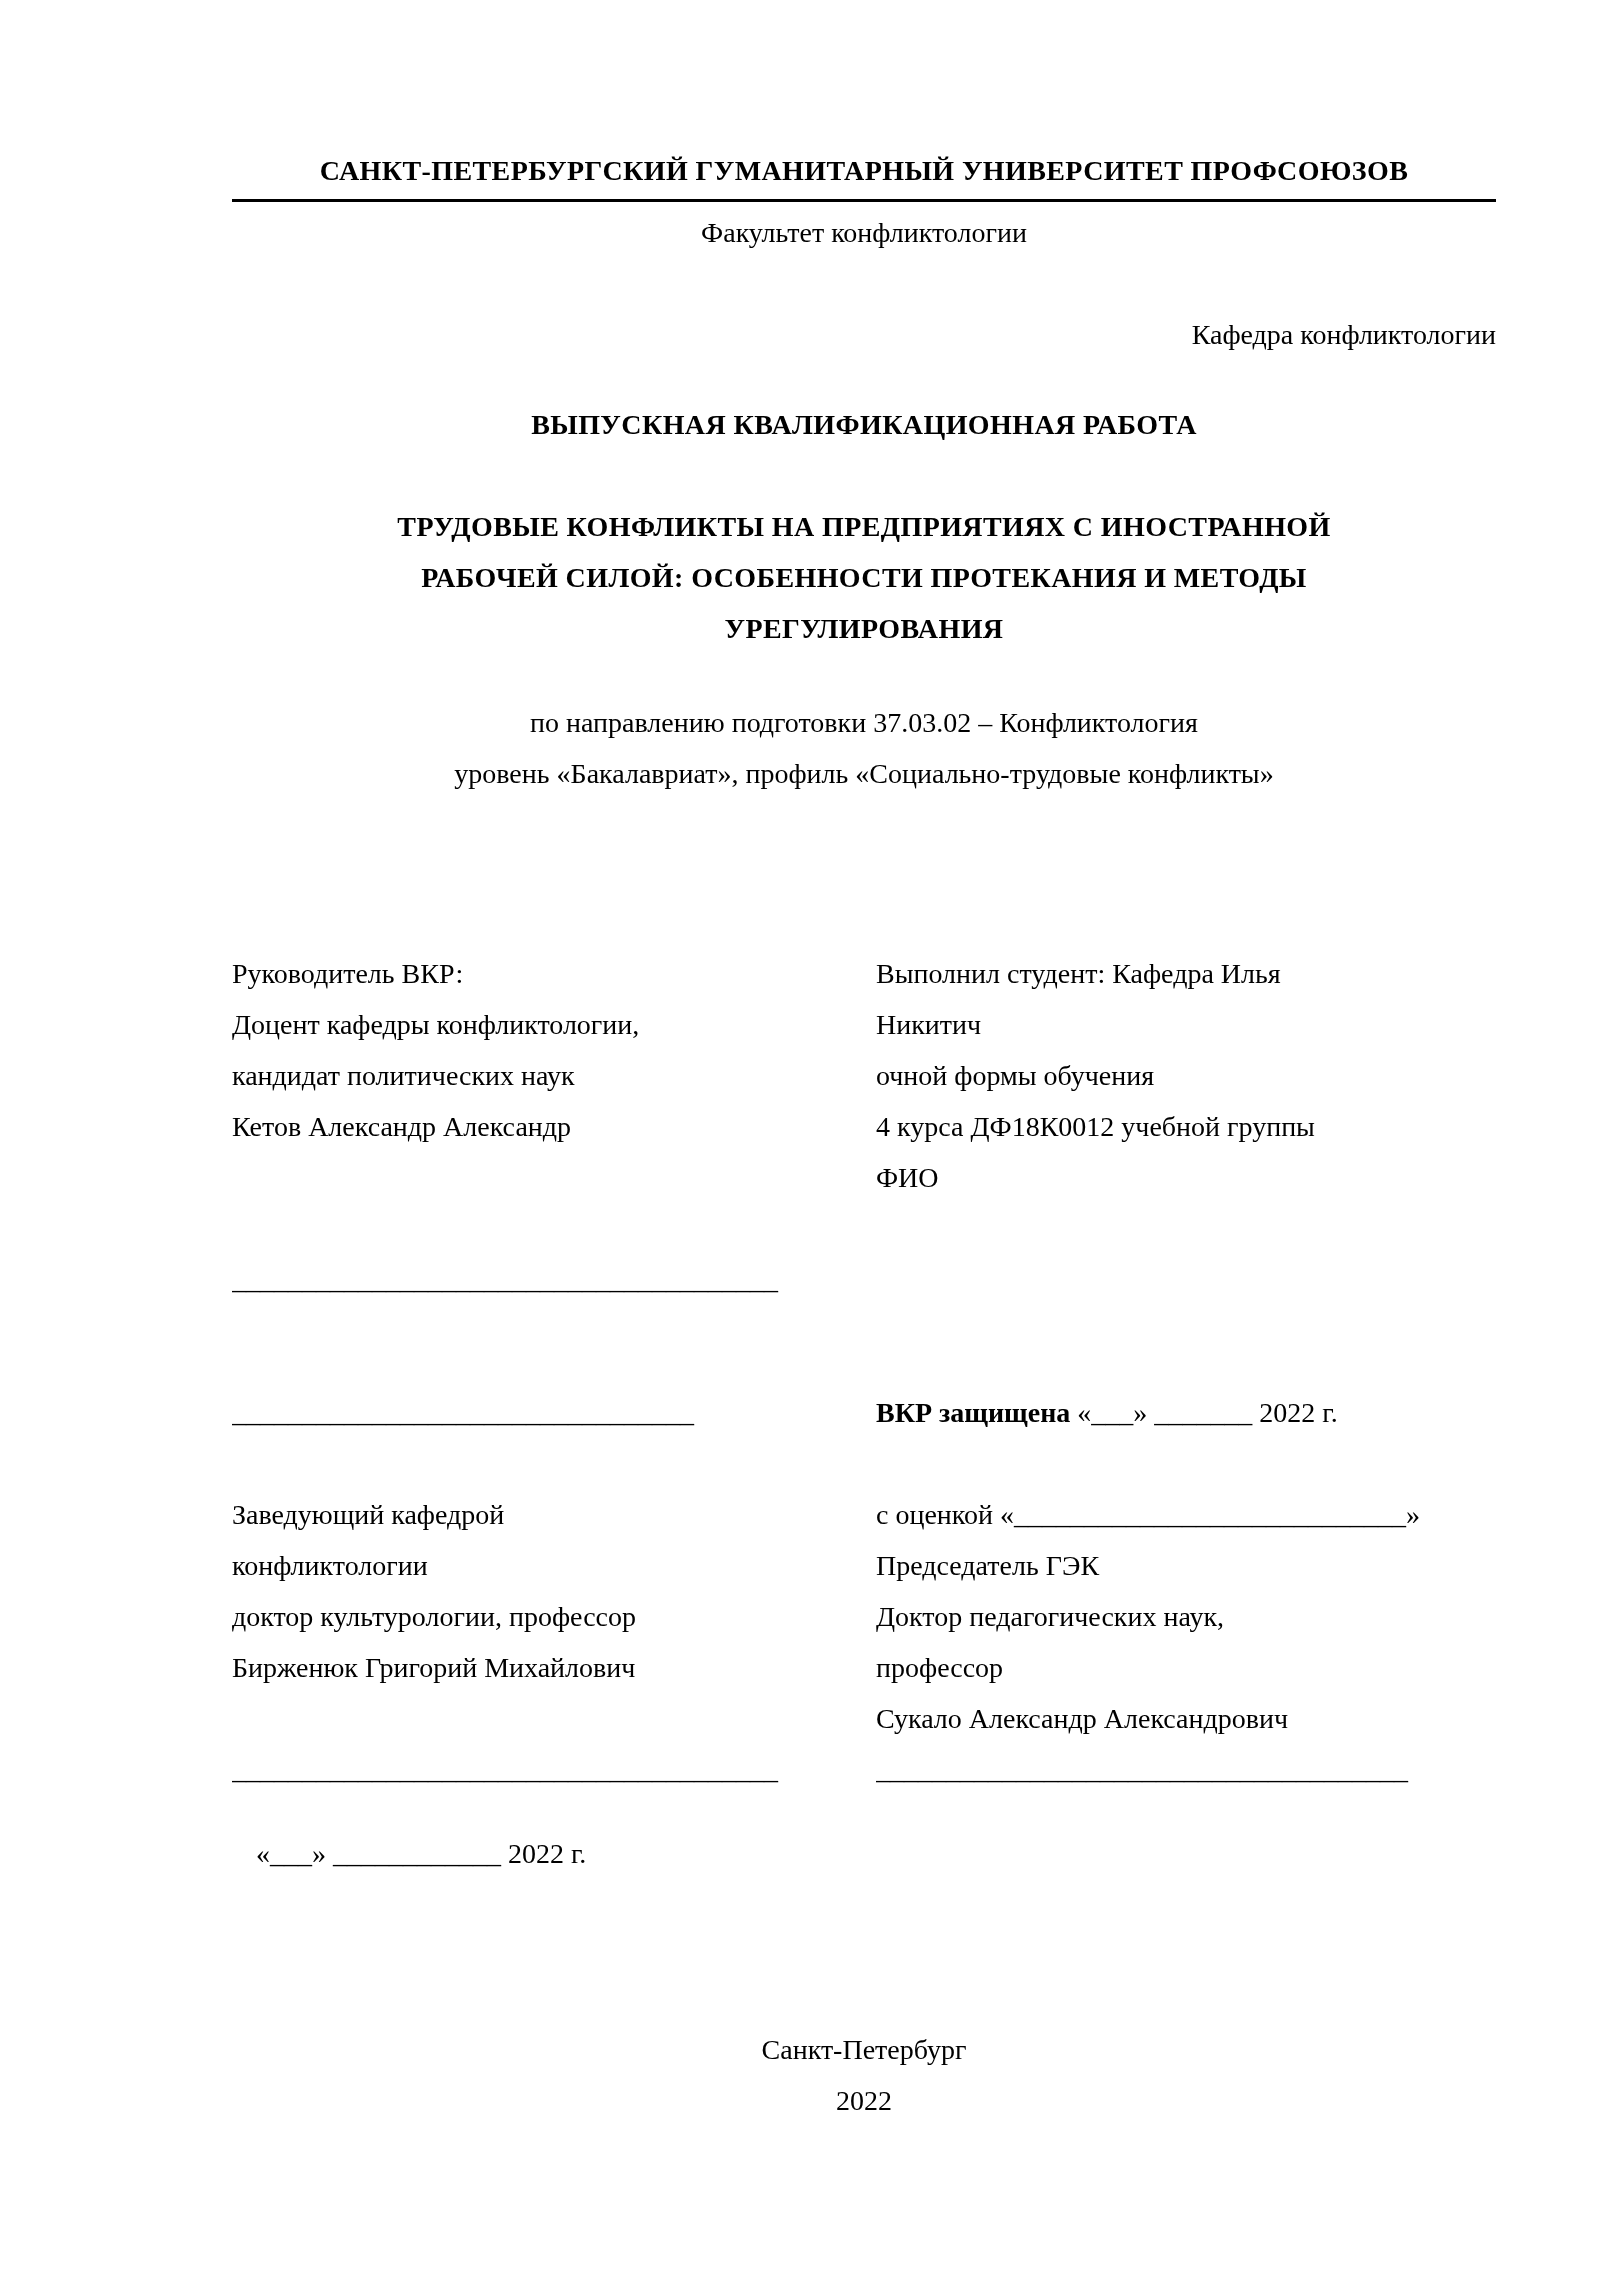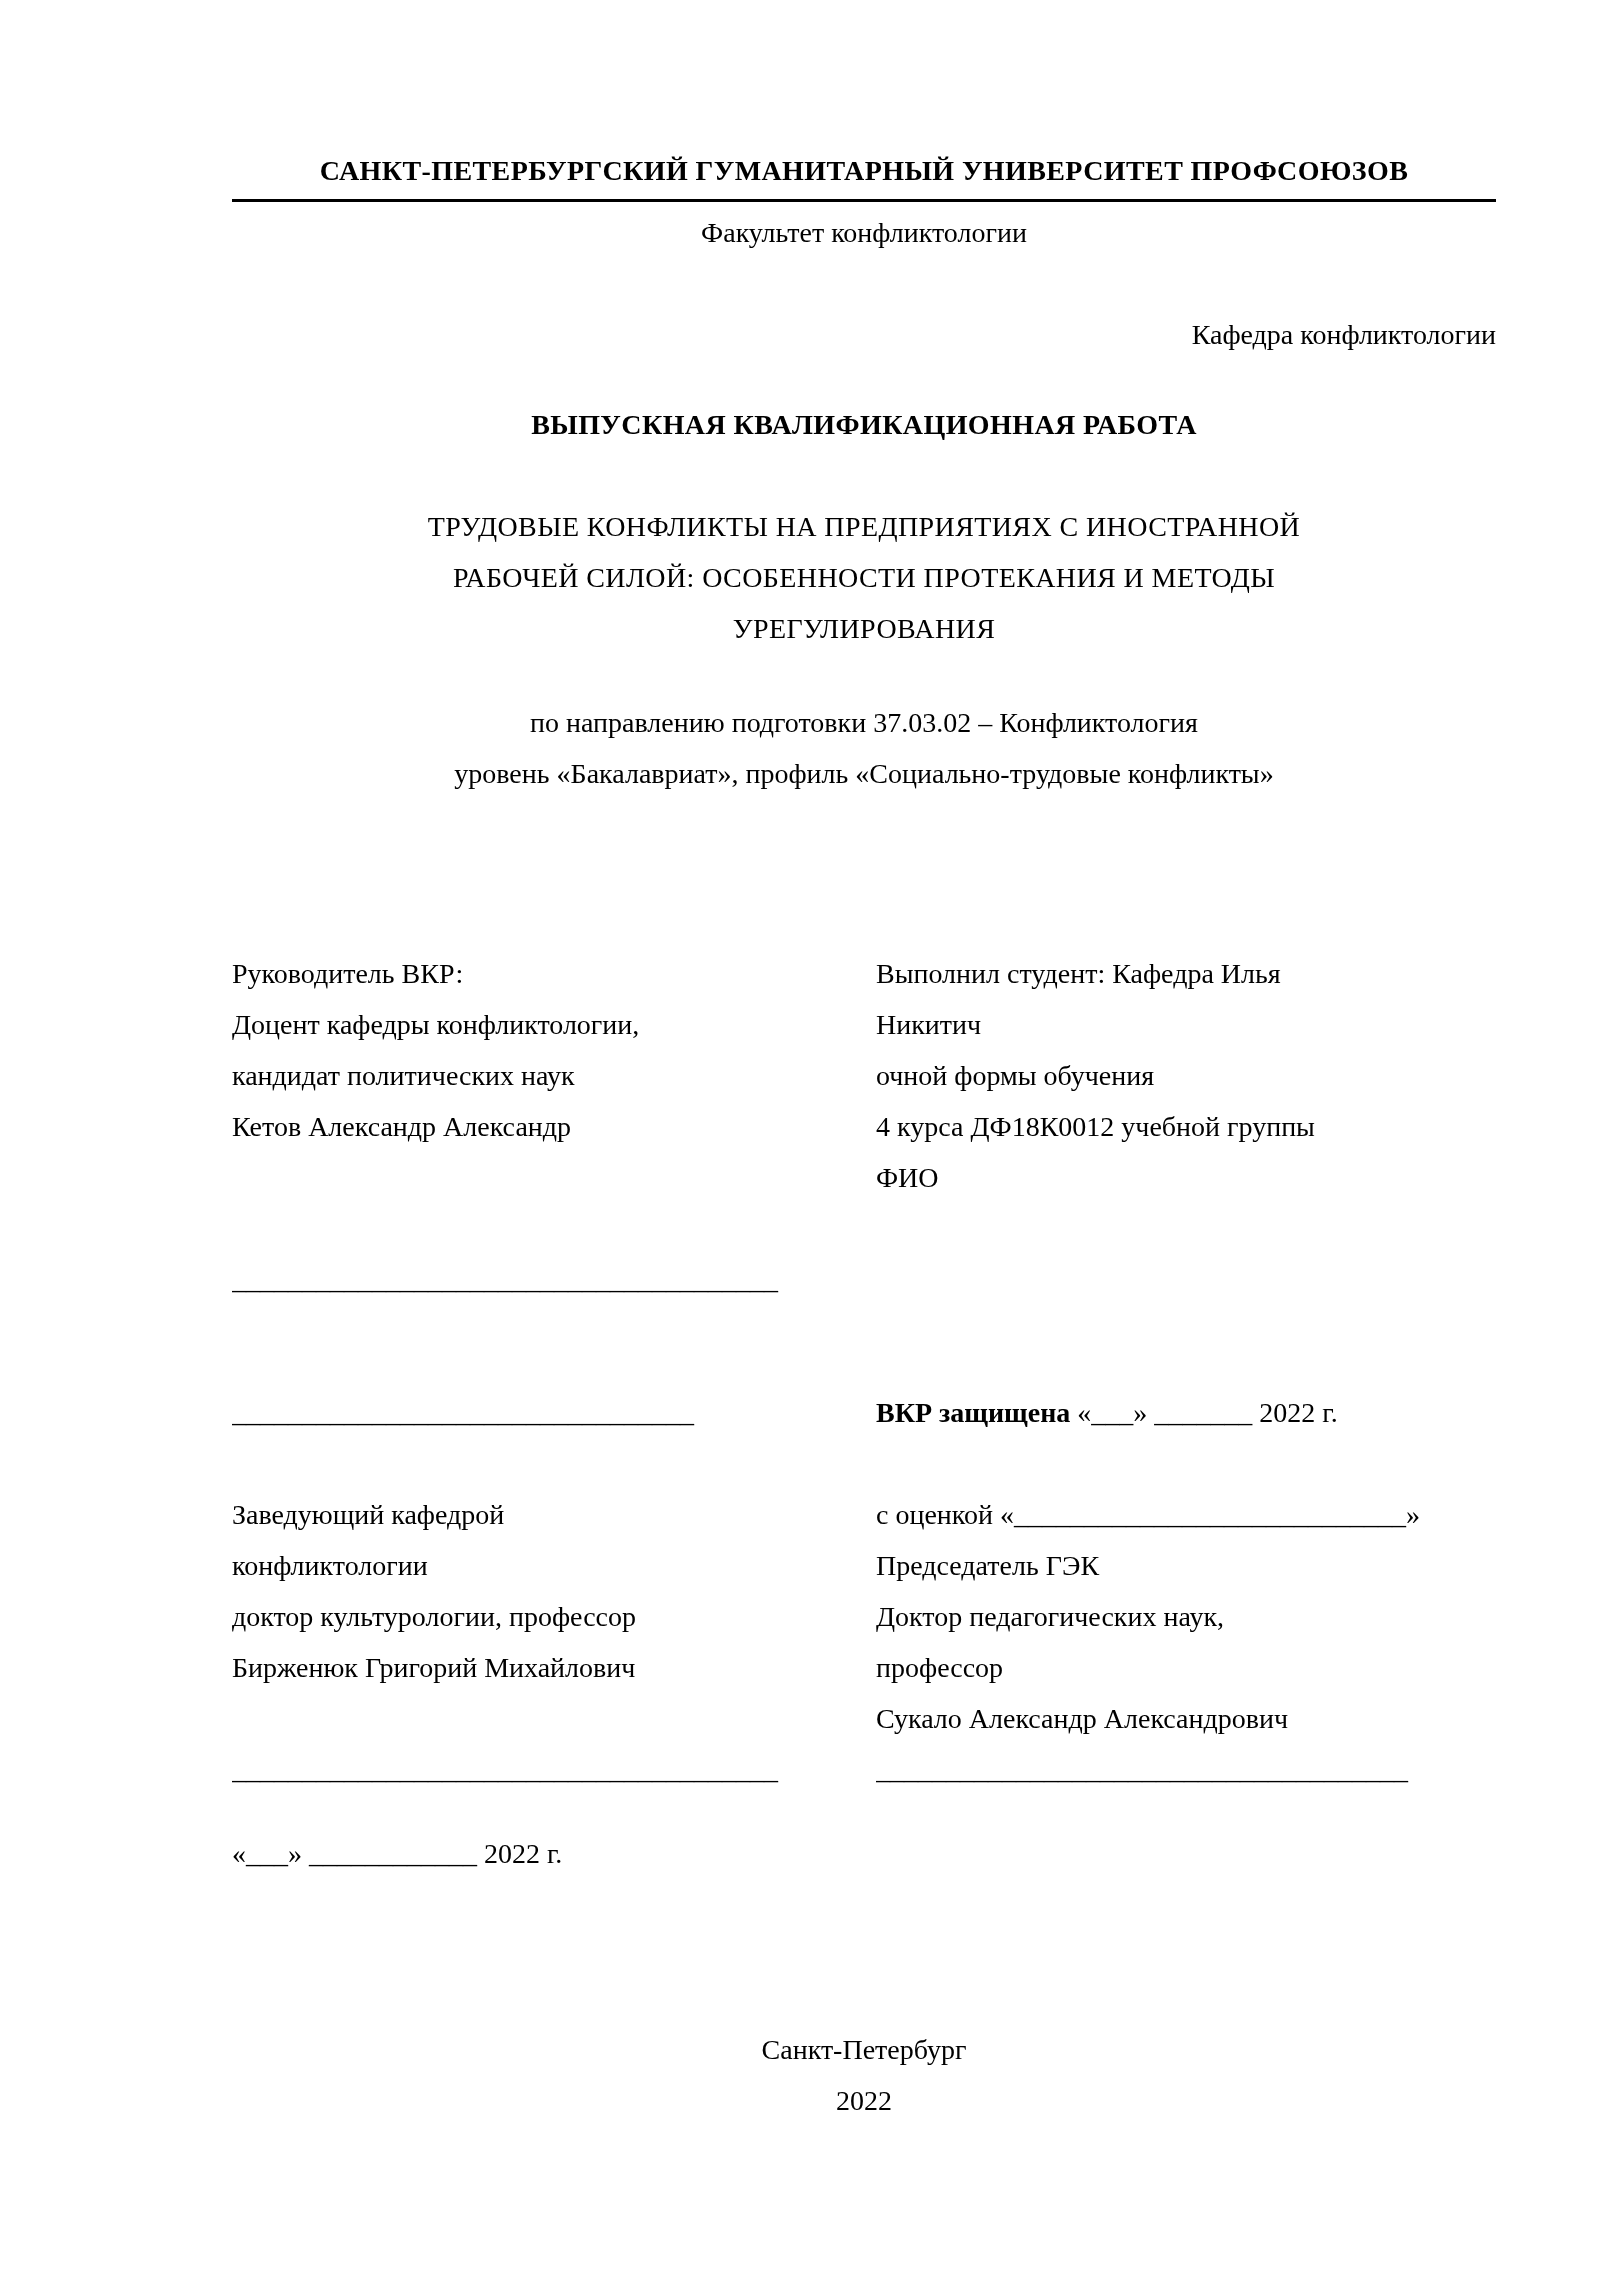--- a/index.html
+++ b/index.html
@@ -37,21 +37,21 @@
     margin-top: 67px;
   }
   .work-type {
     font-weight: bold;
     text-align: center;
     line-height: 35px;
     margin-top: 55px;
     letter-spacing: 0.4px;
   }
   .thesis-title {
-    font-weight: normal;
+    font-weight: bold;
     text-align: center;
     line-height: 51px;
     margin-top: 59px;
     letter-spacing: 0.4px;
   }
   .program {
     text-align: center;
     line-height: 51px;
     margin-top: 43px;
   }
@@ -62,21 +62,21 @@
     align-items: flex-start;
   }
   .col-left  { width: 620px; line-height: 51px; }
   .col-right { width: 620px; line-height: 51px; }
 
   .names-row     { margin-top: 149px; gap: 8px; }
   .sig-row-1     { margin-top: 51px; }
   .approve-row   { margin-top: 82px; }
   .positions-row { margin-top: 51px; }
   .sig-row-2     { margin-top: 0; }
-  .date-row      { margin-top: 33px; }
+  .date-row      { margin-top: 33px; margin-left: 24px; }
 
   .sig-line { white-space: nowrap; overflow: hidden; }
   .bold { font-weight: bold; }
 
   .footer {
     text-align: center;
     line-height: 51px;
     margin-top: 145px;
   }
 </style>

